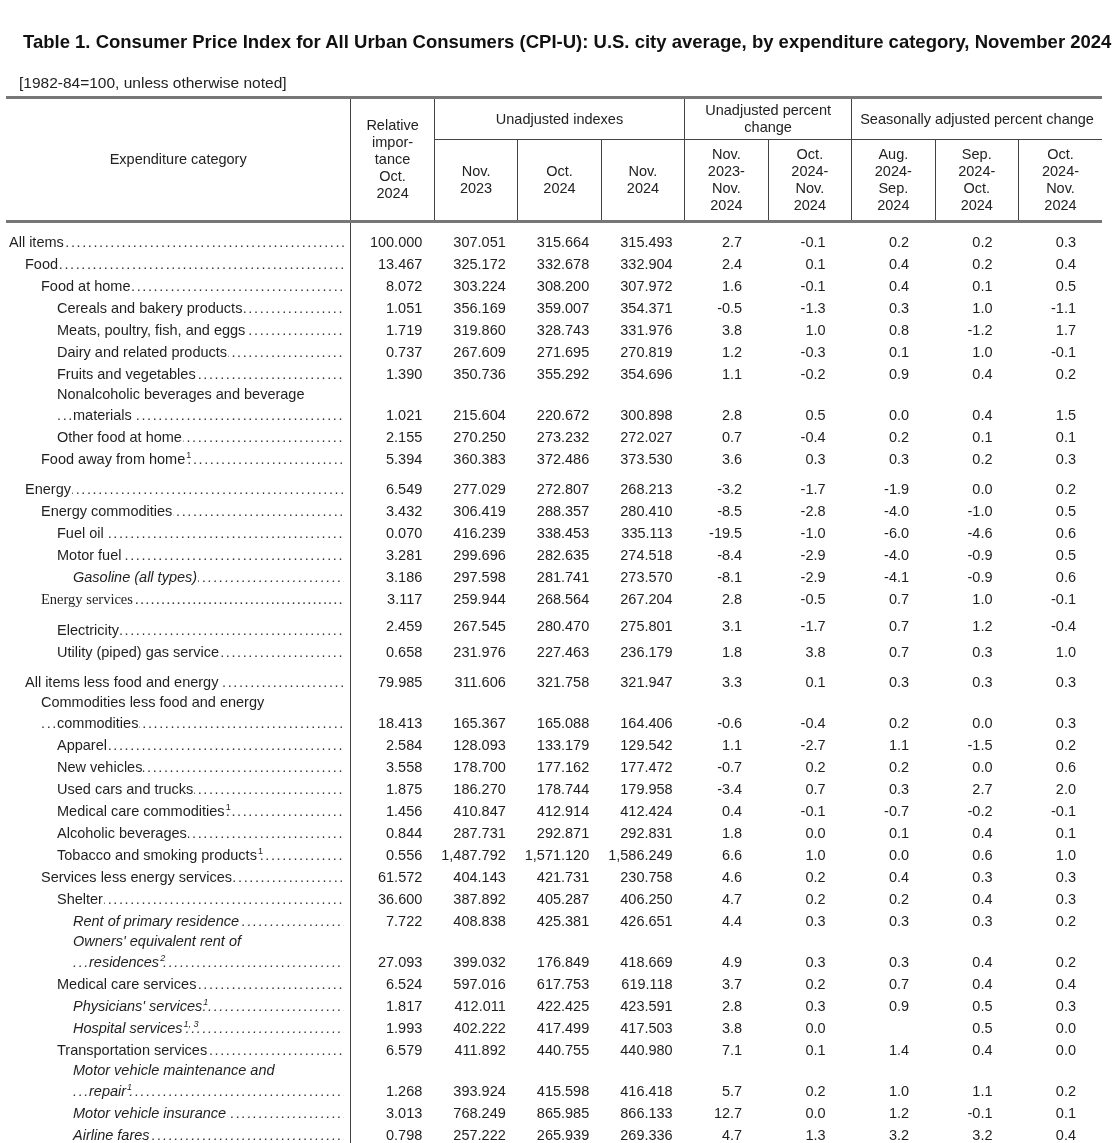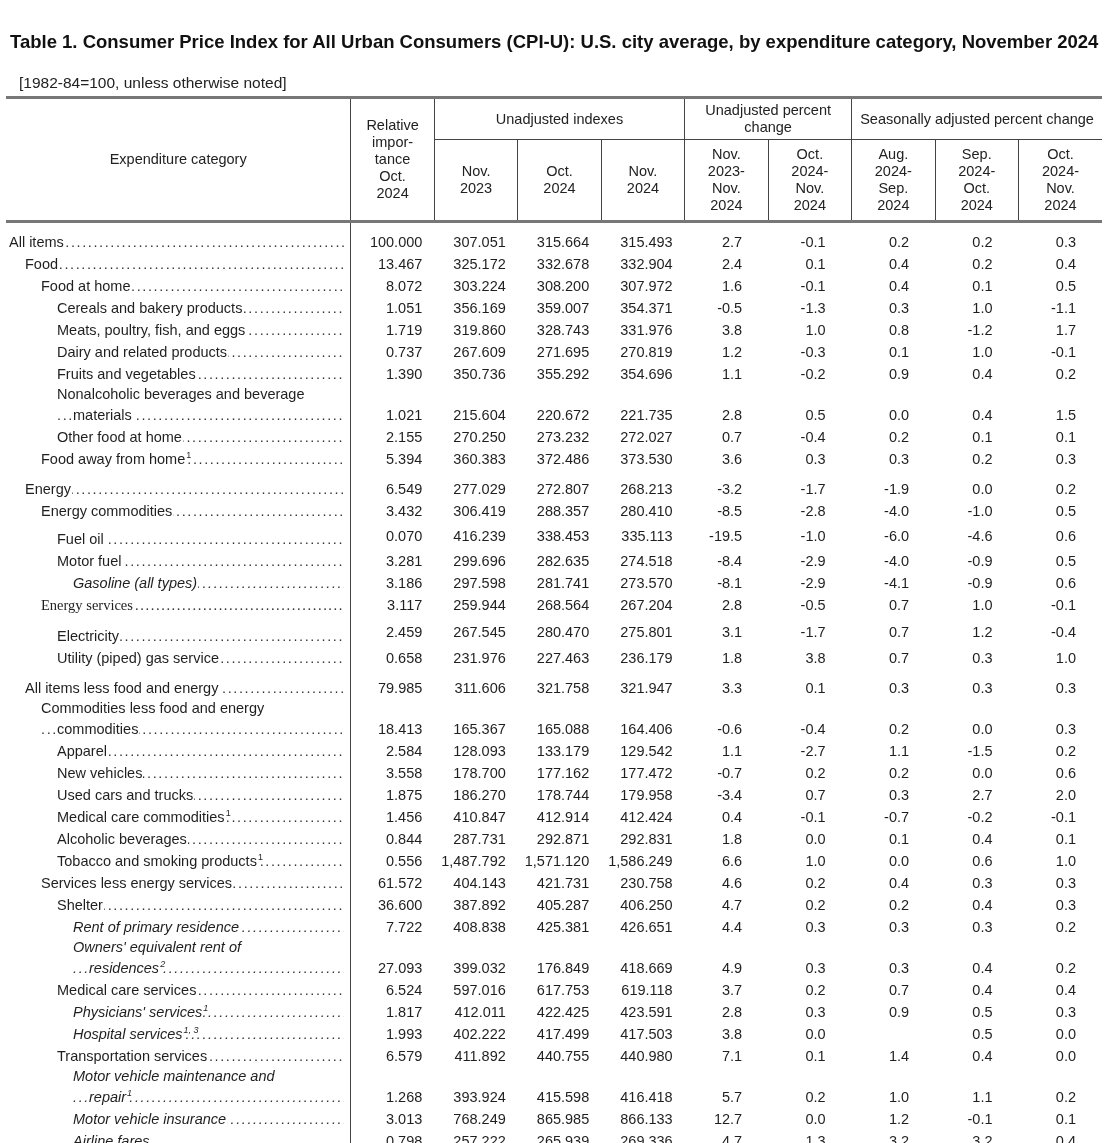--- a/index.html
+++ b/index.html
@@ -3,21 +3,21 @@
 <meta charset="utf-8">
 <style>
   html, body { margin: 0; padding: 0; background: #ffffff; }
   body {
     width: 1116px; height: 1143px; overflow: hidden;
     font-family: "Liberation Sans", "DejaVu Sans", sans-serif;
     color: #1a1a1a;
     position: relative;
   }
   .title {
-    position: absolute; left: 10px; top: 31px; width: 1090px;
+    position: absolute; left: 23px; top: 31px; width: 1090px;
     font-weight: bold; font-size: 18.5px; line-height: 21px; color: #111;
   }
   .subtitle {
     position: absolute; left: 19px; top: 74px;
     font-size: 15.5px; line-height: 18px; color: #222;
   }
   table.cpi {
     position: absolute; left: 6px; top: 96px;
     width: 1096px;
     border-collapse: collapse;
@@ -220,21 +220,21 @@
         <td class="pct">0.2</td>
       </tr>
       <tr class="two">
         <td class="cat l3">
           <span class="line1">Nonalcoholic beverages and beverage</span>
           <span class="line2" style="padding-left: 16px;"><span class="lbl">materials</span><span class="dots">........................................................................................................................</span></span>
         </td>
         <td class="num rel">1.021</td>
         <td class="num">215.604</td>
         <td class="num">220.672</td>
-        <td class="num">221.735</td>
+        <td class="num">300.898</td>
         <td class="pct">2.8</td>
         <td class="pct">0.5</td>
         <td class="pct">0.0</td>
         <td class="pct">0.4</td>
         <td class="pct">1.5</td>
       </tr>
       <tr class="">
         <td class="cat l3">
           <span style="position: relative; display: block;"><span class="lbl">Other food at home</span><span class="dots">........................................................................................................................</span></span>
         </td>
@@ -297,21 +297,21 @@
         <td class="num">288.357</td>
         <td class="num">280.410</td>
         <td class="pct">-8.5</td>
         <td class="pct">-2.8</td>
         <td class="pct">-4.0</td>
         <td class="pct">-1.0</td>
         <td class="pct">0.5</td>
       </tr>
       <tr class="">
         <td class="cat l3">
-          <span style="position: relative; display: block; margin-top: 6px;"><span class="lbl">Fuel oil</span><span class="dots">........................................................................................................................</span></span>
+          <span style="position: relative; display: block;"><span class="lbl">Fuel oil</span><span class="dots">........................................................................................................................</span></span>
         </td>
         <td class="num rel">0.070</td>
         <td class="num">416.239</td>
         <td class="num">338.453</td>
         <td class="num">335.113</td>
         <td class="pct">-19.5</td>
         <td class="pct">-1.0</td>
         <td class="pct">-6.0</td>
         <td class="pct">-4.6</td>
         <td class="pct">0.6</td>

